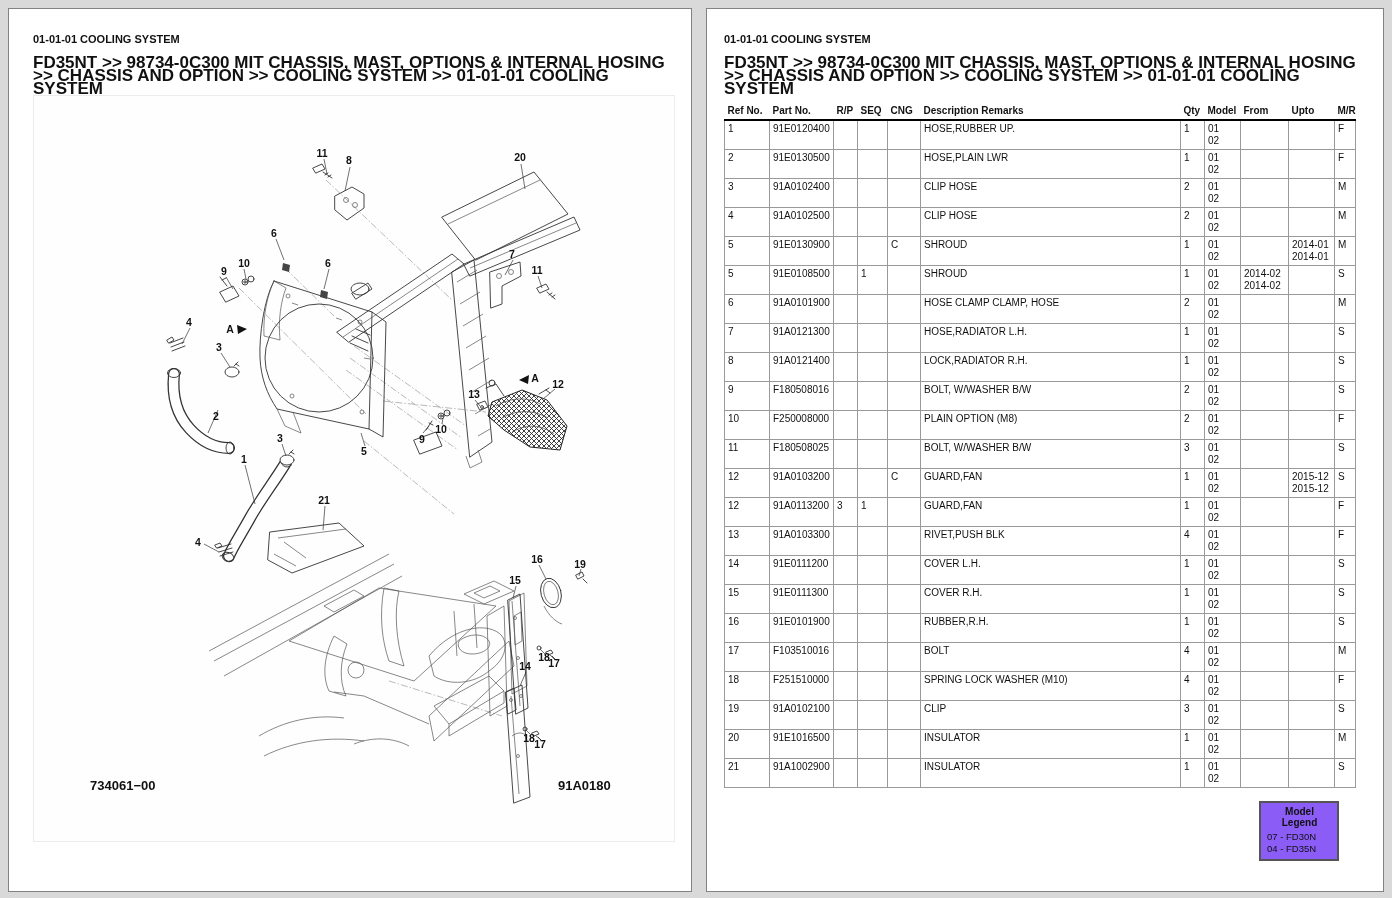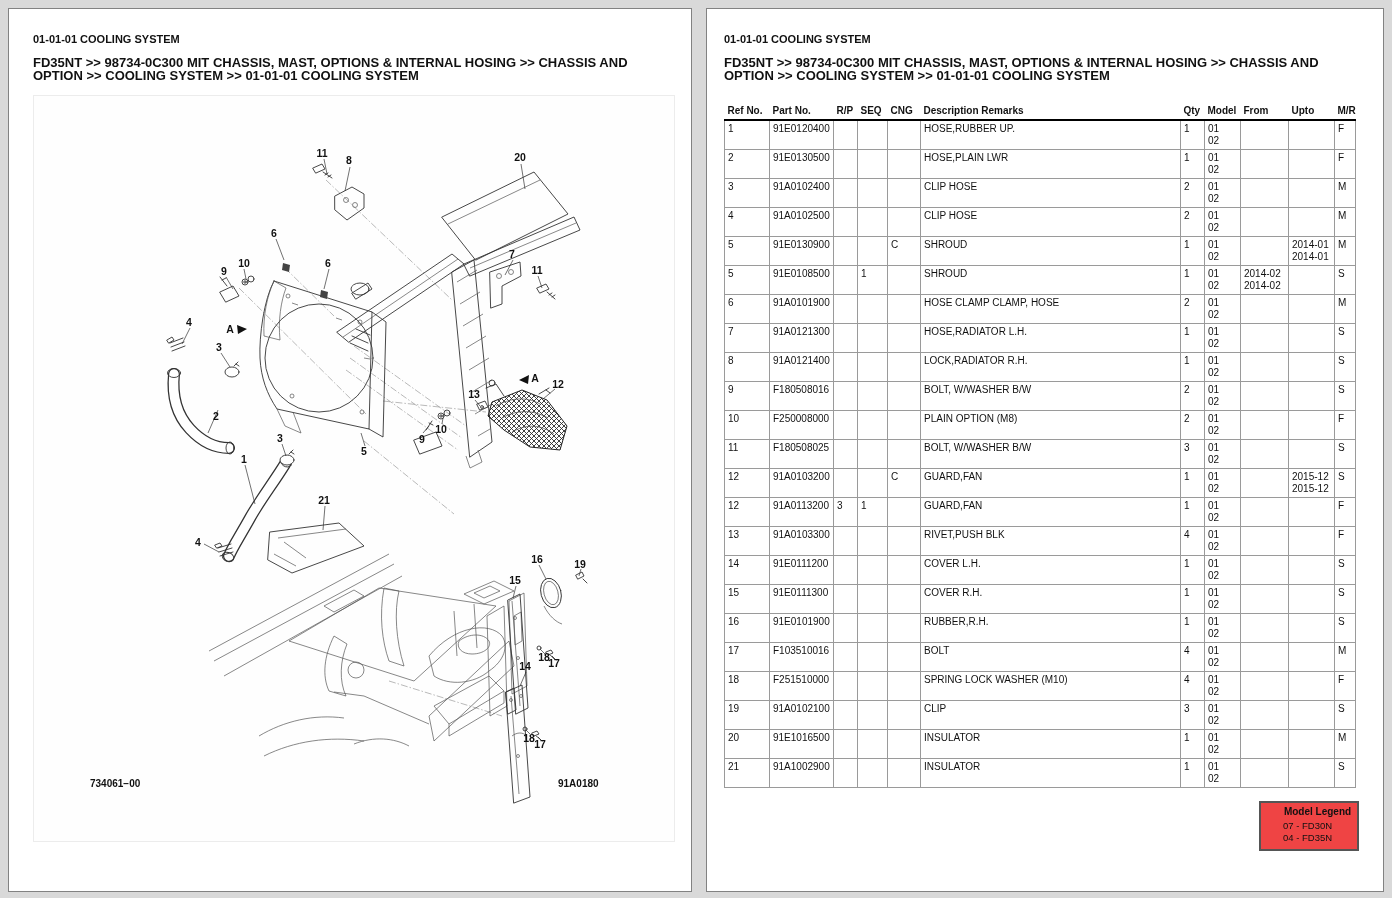--- a/index.html
+++ b/index.html
@@ -2,33 +2,33 @@
 <html><head>
 <meta charset="utf-8">
 <style>
   html,body{margin:0;padding:0;}
   body{background:#d9d9d9;font-family:"Liberation Sans",sans-serif;color:#111;}
   #stage{position:relative;width:1392px;height:898px;background:#d9d9d9;overflow:hidden;}
   .page{position:absolute;top:8px;height:884px;background:#fff;border:1px solid #828282;box-sizing:border-box;}
   #page-left{left:8px;width:684px;}
   #page-right{left:706px;width:678px;}
   .page-title{position:absolute;font-size:11px;font-weight:bold;white-space:nowrap;}
-  .breadcrumb{position:absolute;font-size:13px;font-weight:bold;line-height:13px;}
+  .breadcrumb{position:absolute;font-size:17px;font-weight:bold;line-height:13px;}
   
   #diagram{position:absolute;left:24px;top:86px;width:640px;height:745px;border:1px solid #ececec;background:#fefefe;}
   #diagram svg{position:absolute;left:0;top:0;}
   .callout{position:absolute;transform:translate(-50%,-50%);font-size:10.5px;font-weight:600;color:#111;white-space:nowrap;}
-  .fig-id{position:absolute;font-size:10px;font-weight:600;color:#111;white-space:nowrap;}
+  .fig-id{position:absolute;font-size:13px;font-weight:600;color:#111;white-space:nowrap;}
   
   #parts-table{position:absolute;left:17px;top:96px;border-collapse:collapse;table-layout:fixed;width:631px;font-size:10px;}
   #parts-table th{font-weight:bold;text-align:left;vertical-align:bottom;padding:0 3px 3px 3px;border-bottom:2px solid #000;white-space:nowrap;overflow:visible;}
   #parts-table td{border-right:1px solid #9a9a9a;border-bottom:1px solid #9a9a9a;vertical-align:top;padding:2px 3px;line-height:12px;height:28px;box-sizing:border-box;overflow:hidden;}
   #parts-table td:first-child{border-left:1px solid #9a9a9a;}
   
-  #model-legend{position:absolute;left:552px;top:792px;width:100px;min-height:50px;border:2px solid #555;background:#ef4444;box-sizing:border-box;padding:3px 5px 4px 22px;}
+  #model-legend{position:absolute;left:552px;top:792px;width:80px;min-height:50px;border:2px solid #555;background:#8b5cf6;box-sizing:border-box;padding:3px 5px 4px 6px;}
   #model-legend .legend-title{font-size:10px;font-weight:bold;text-align:center;margin-bottom:3px;}
   #model-legend .legend-item{font-size:9.5px;line-height:12px;}
   
   .ln{fill:none;stroke:#333;stroke-width:0.9;stroke-linejoin:round;stroke-linecap:round;}
   .thin{fill:none;stroke:#555;stroke-width:0.7;stroke-linejoin:round;}
   .leader{stroke:#333;stroke-width:0.7;fill:none;}
   .dashdot{stroke:#8a8a8a;stroke-width:0.6;fill:none;stroke-dasharray:7 2 1.5 2;}
 </style>
 </head>
 <body>

